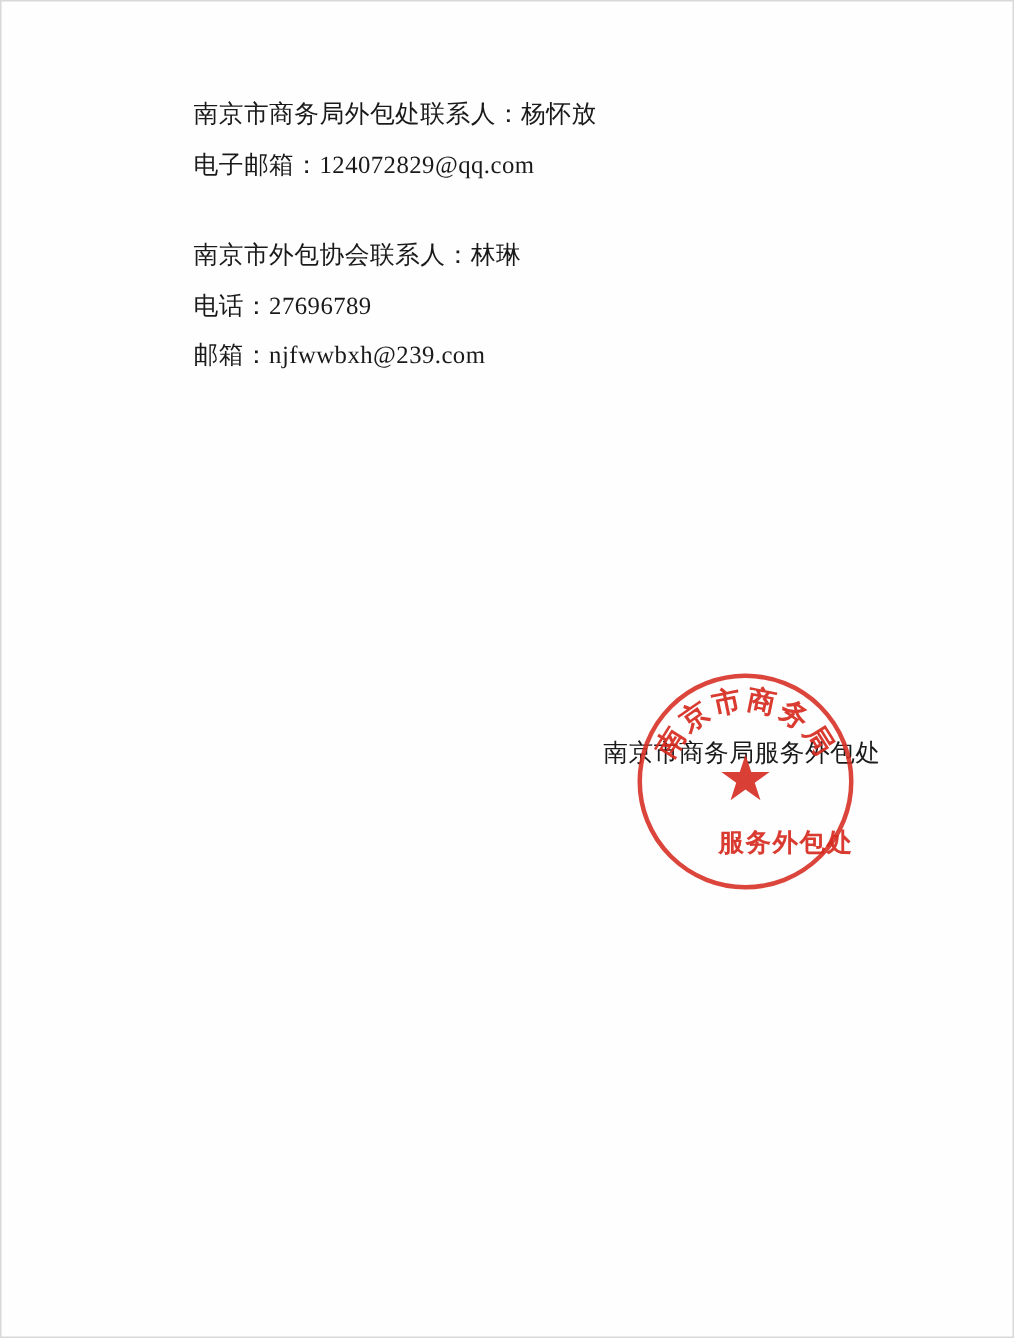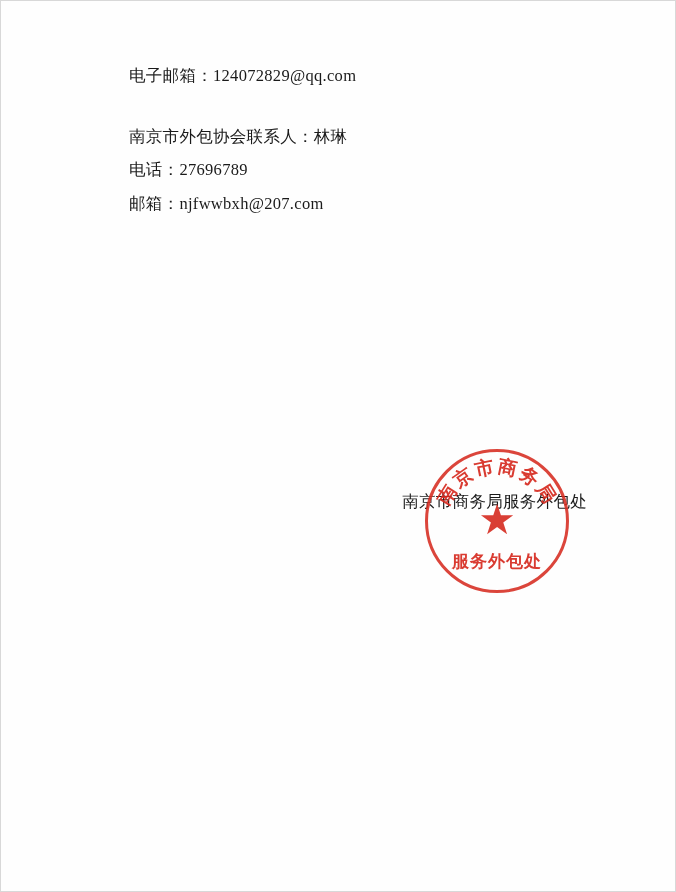--- a/index.html
+++ b/index.html
@@ -86,21 +86,21 @@
     font-size: 42px;
     color: #d62b20;
     line-height: 1;
     opacity: 0.9;
   }
   .seal-bottom {
     position: absolute;
     left: 0;
     right: 0;
     bottom: 20px;
-    text-align: center;
+    text-align: right;
     font-family: "Liberation Serif", "DejaVu Serif", serif;
     font-weight: bold;
     font-size: 17px;
     color: #d62b20;
     letter-spacing: 1px;
     opacity: 0.92;
     margin-top: 20px;
   }
   .seal-arc-text {
     fill: #d62b20;
@@ -112,29 +112,30 @@
   }
 </style>
 </head>
 <body>
 
 <div class="page">
 
   <div class="doc-body">
 
     <div class="para-block">
+      <div class="para-line">南京市商务局外包处联系人：杨怀放</div>
       <div class="para-line">电子邮箱：124072829@qq.com</div>
     </div>
 
     <div class="block-gap"></div>
 
     <div class="para-block">
       <div class="para-line">南京市外包协会联系人：林琳</div>
       <div class="para-line">电话：27696789</div>
-      <div class="para-line">邮箱：njfwwbxh@207.com</div>
+      <div class="para-line">邮箱：njfwwbxh@239.com</div>
     </div>
 
   </div>
 
   <div class="signature">
     <div class="sig-line">南京市商务局服务外包处</div>
   </div>
 
   <div class="seal">
     <div class="seal-ring"></div>

